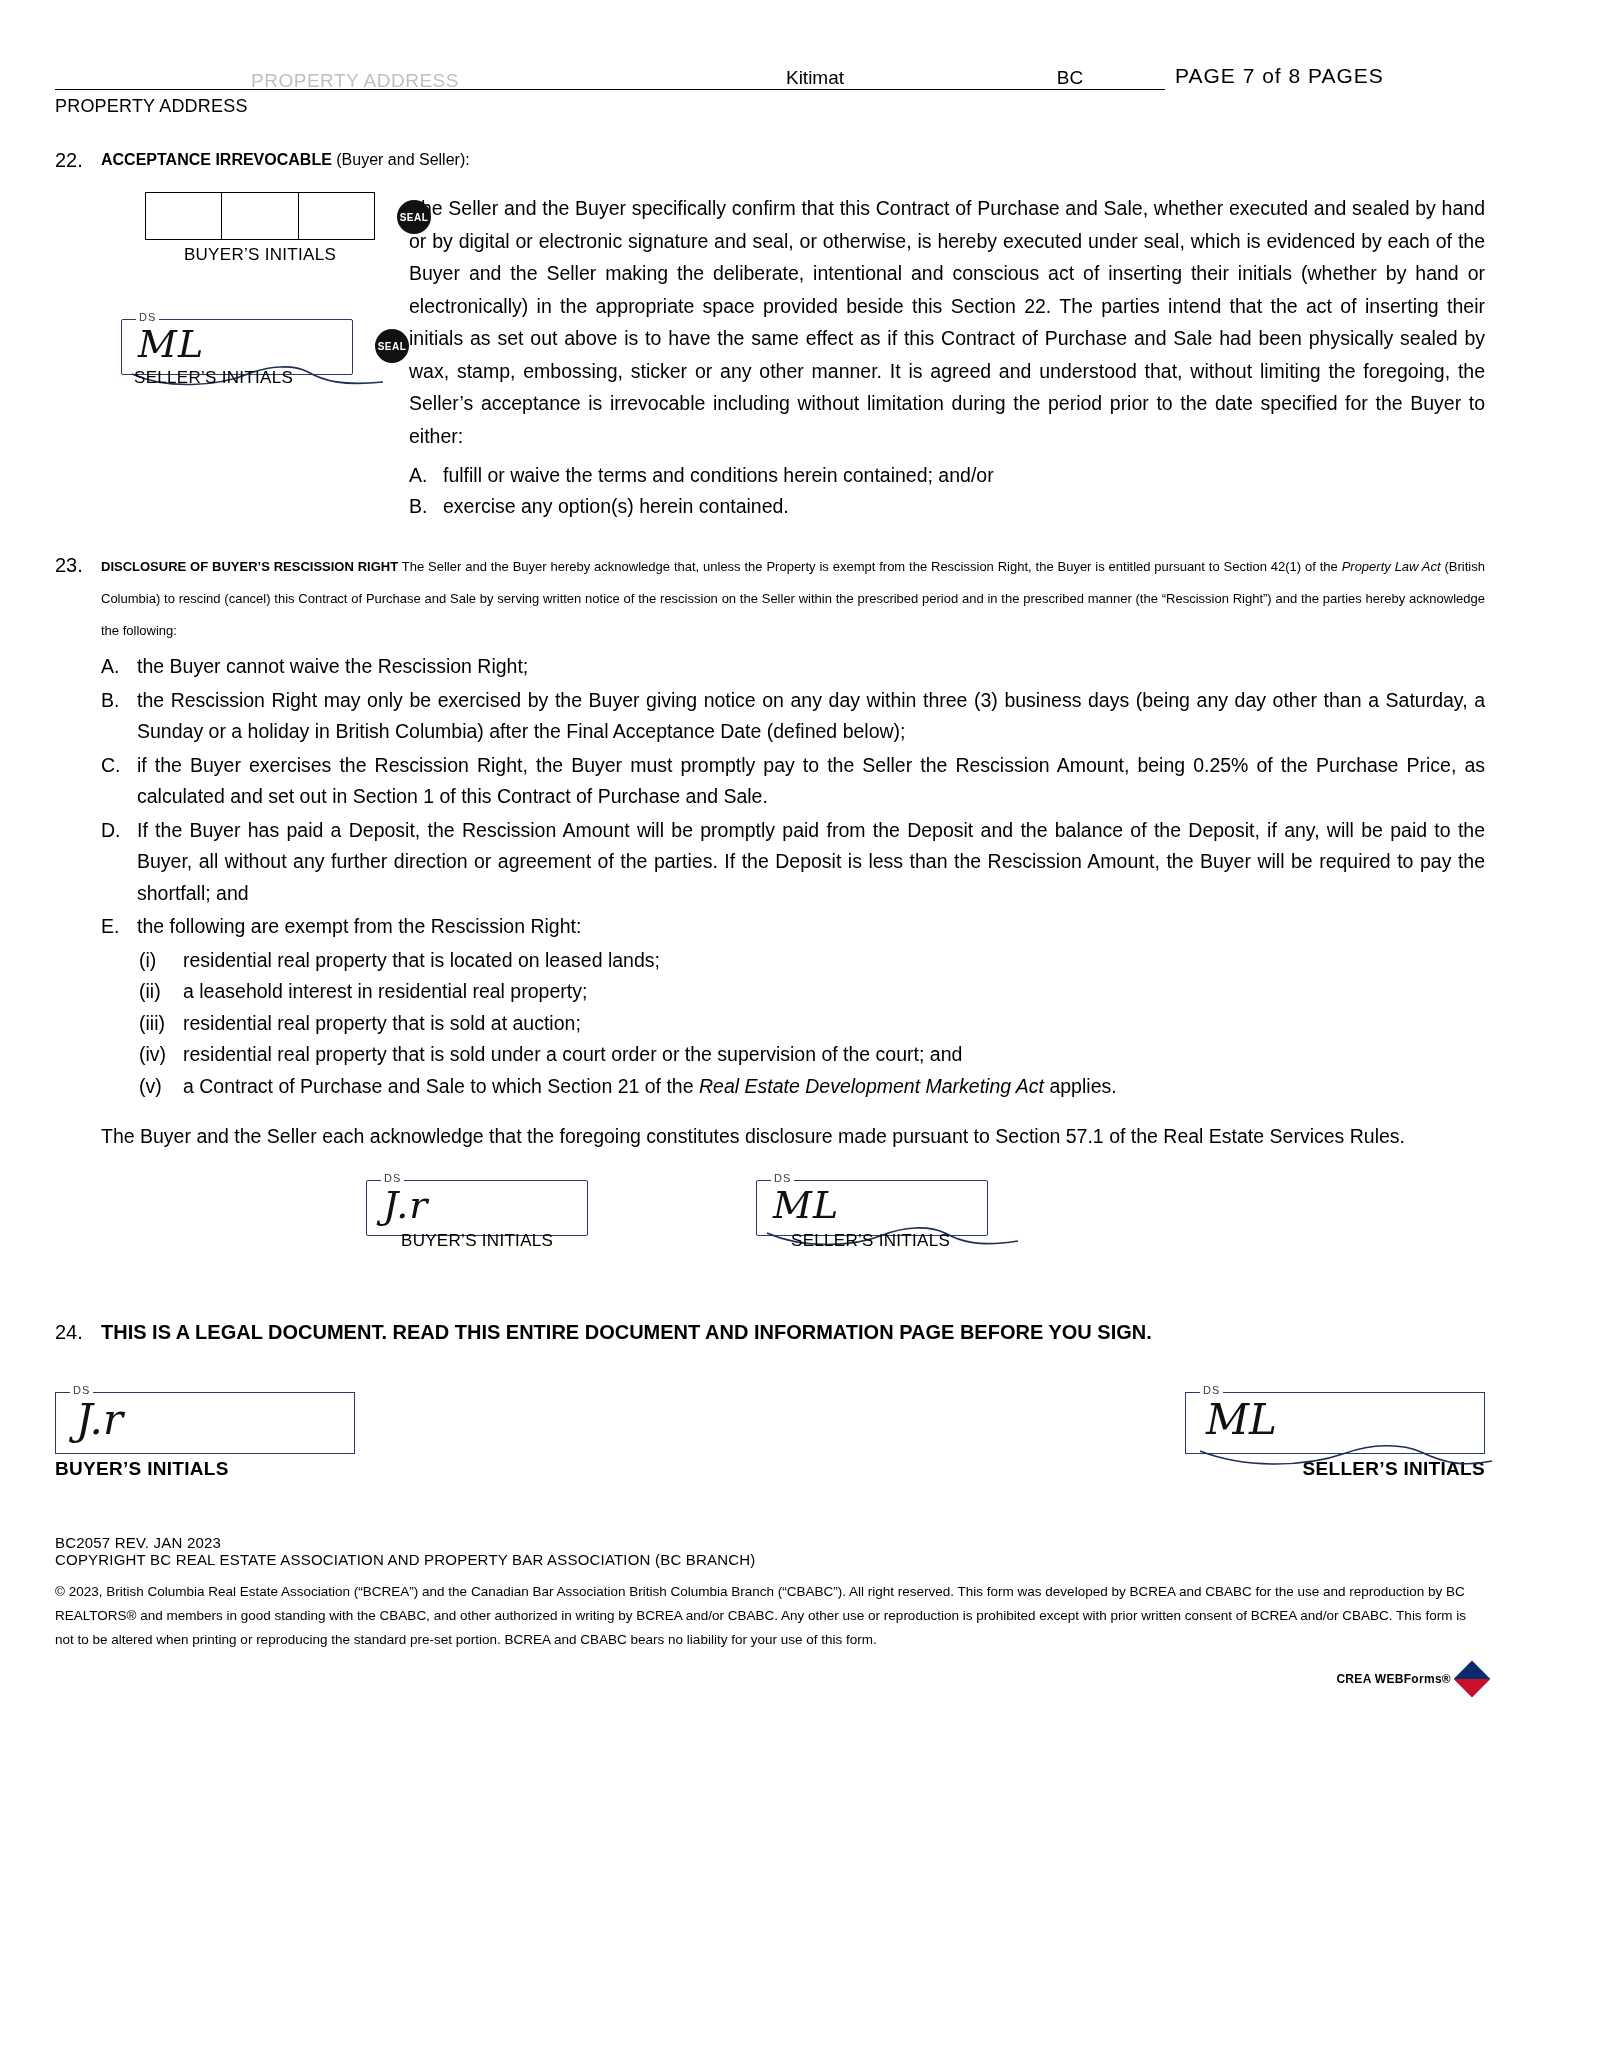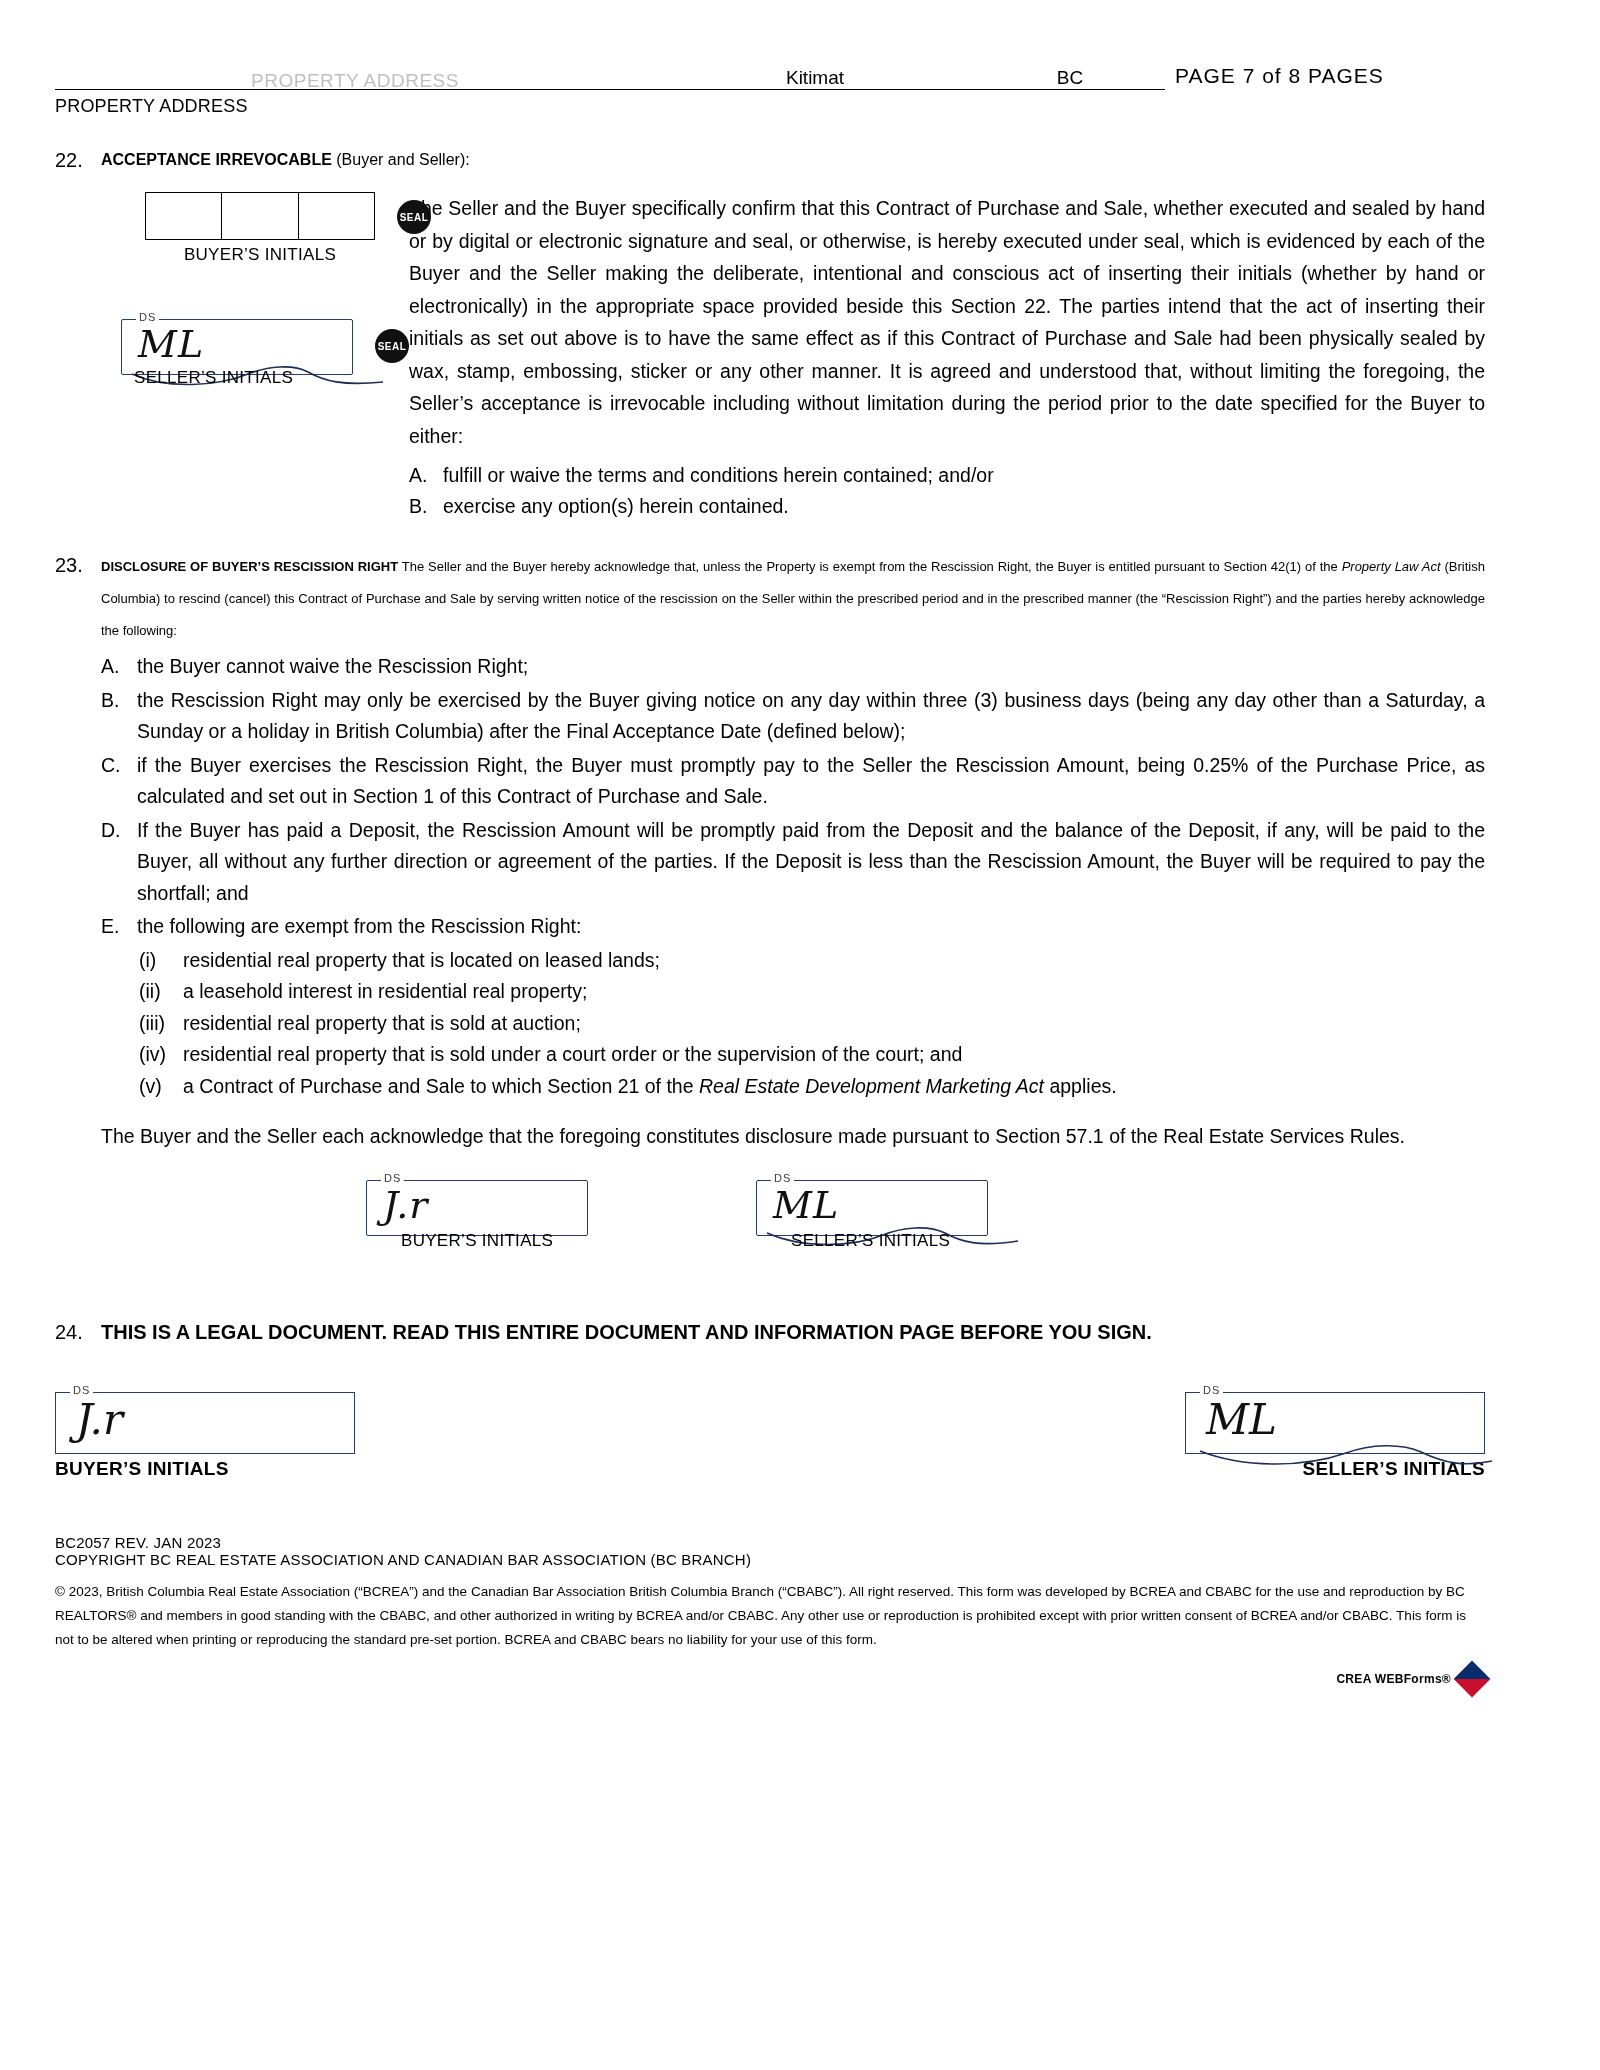--- a/index.html
+++ b/index.html
@@ -512,21 +512,21 @@
           </svg>
         </div>
         <div class="bi-label">SELLER’S INITIALS</div>
       </div>
     </div>
 
     <div class="footer-wrap">
       <div class="footer">
         <div class="footer-row1">
           <span>BC2057 REV. JAN 2023</span>
-          <span>COPYRIGHT BC REAL ESTATE ASSOCIATION AND CANADIAN BAR ASSOCIATION (BC BRANCH)</span>
+          <span>COPYRIGHT BC REAL ESTATE ASSOCIATION AND PROPERTY BAR ASSOCIATION (BC BRANCH)</span>
         </div>
         <div class="footer-copyright">© 2023, British Columbia Real Estate Association (“BCREA”) and the Canadian Bar Association British Columbia Branch (“CBABC”). All right reserved. This form was developed by BCREA and CBABC for the use and reproduction by BC REALTORS® and members in good standing with the CBABC, and other authorized in writing by BCREA and/or CBABC. Any other use or reproduction is prohibited except with prior written consent of BCREA and/or CBABC. This form is not to be altered when printing or reproducing the standard pre-set portion. BCREA and CBABC bears no liability for your use of this form.</div>
       </div>
       <div class="crea">
         <span>CREA WEBForms®</span>
         <span class="crea-diamond"></span>
       </div>
     </div>
 
   </div>

